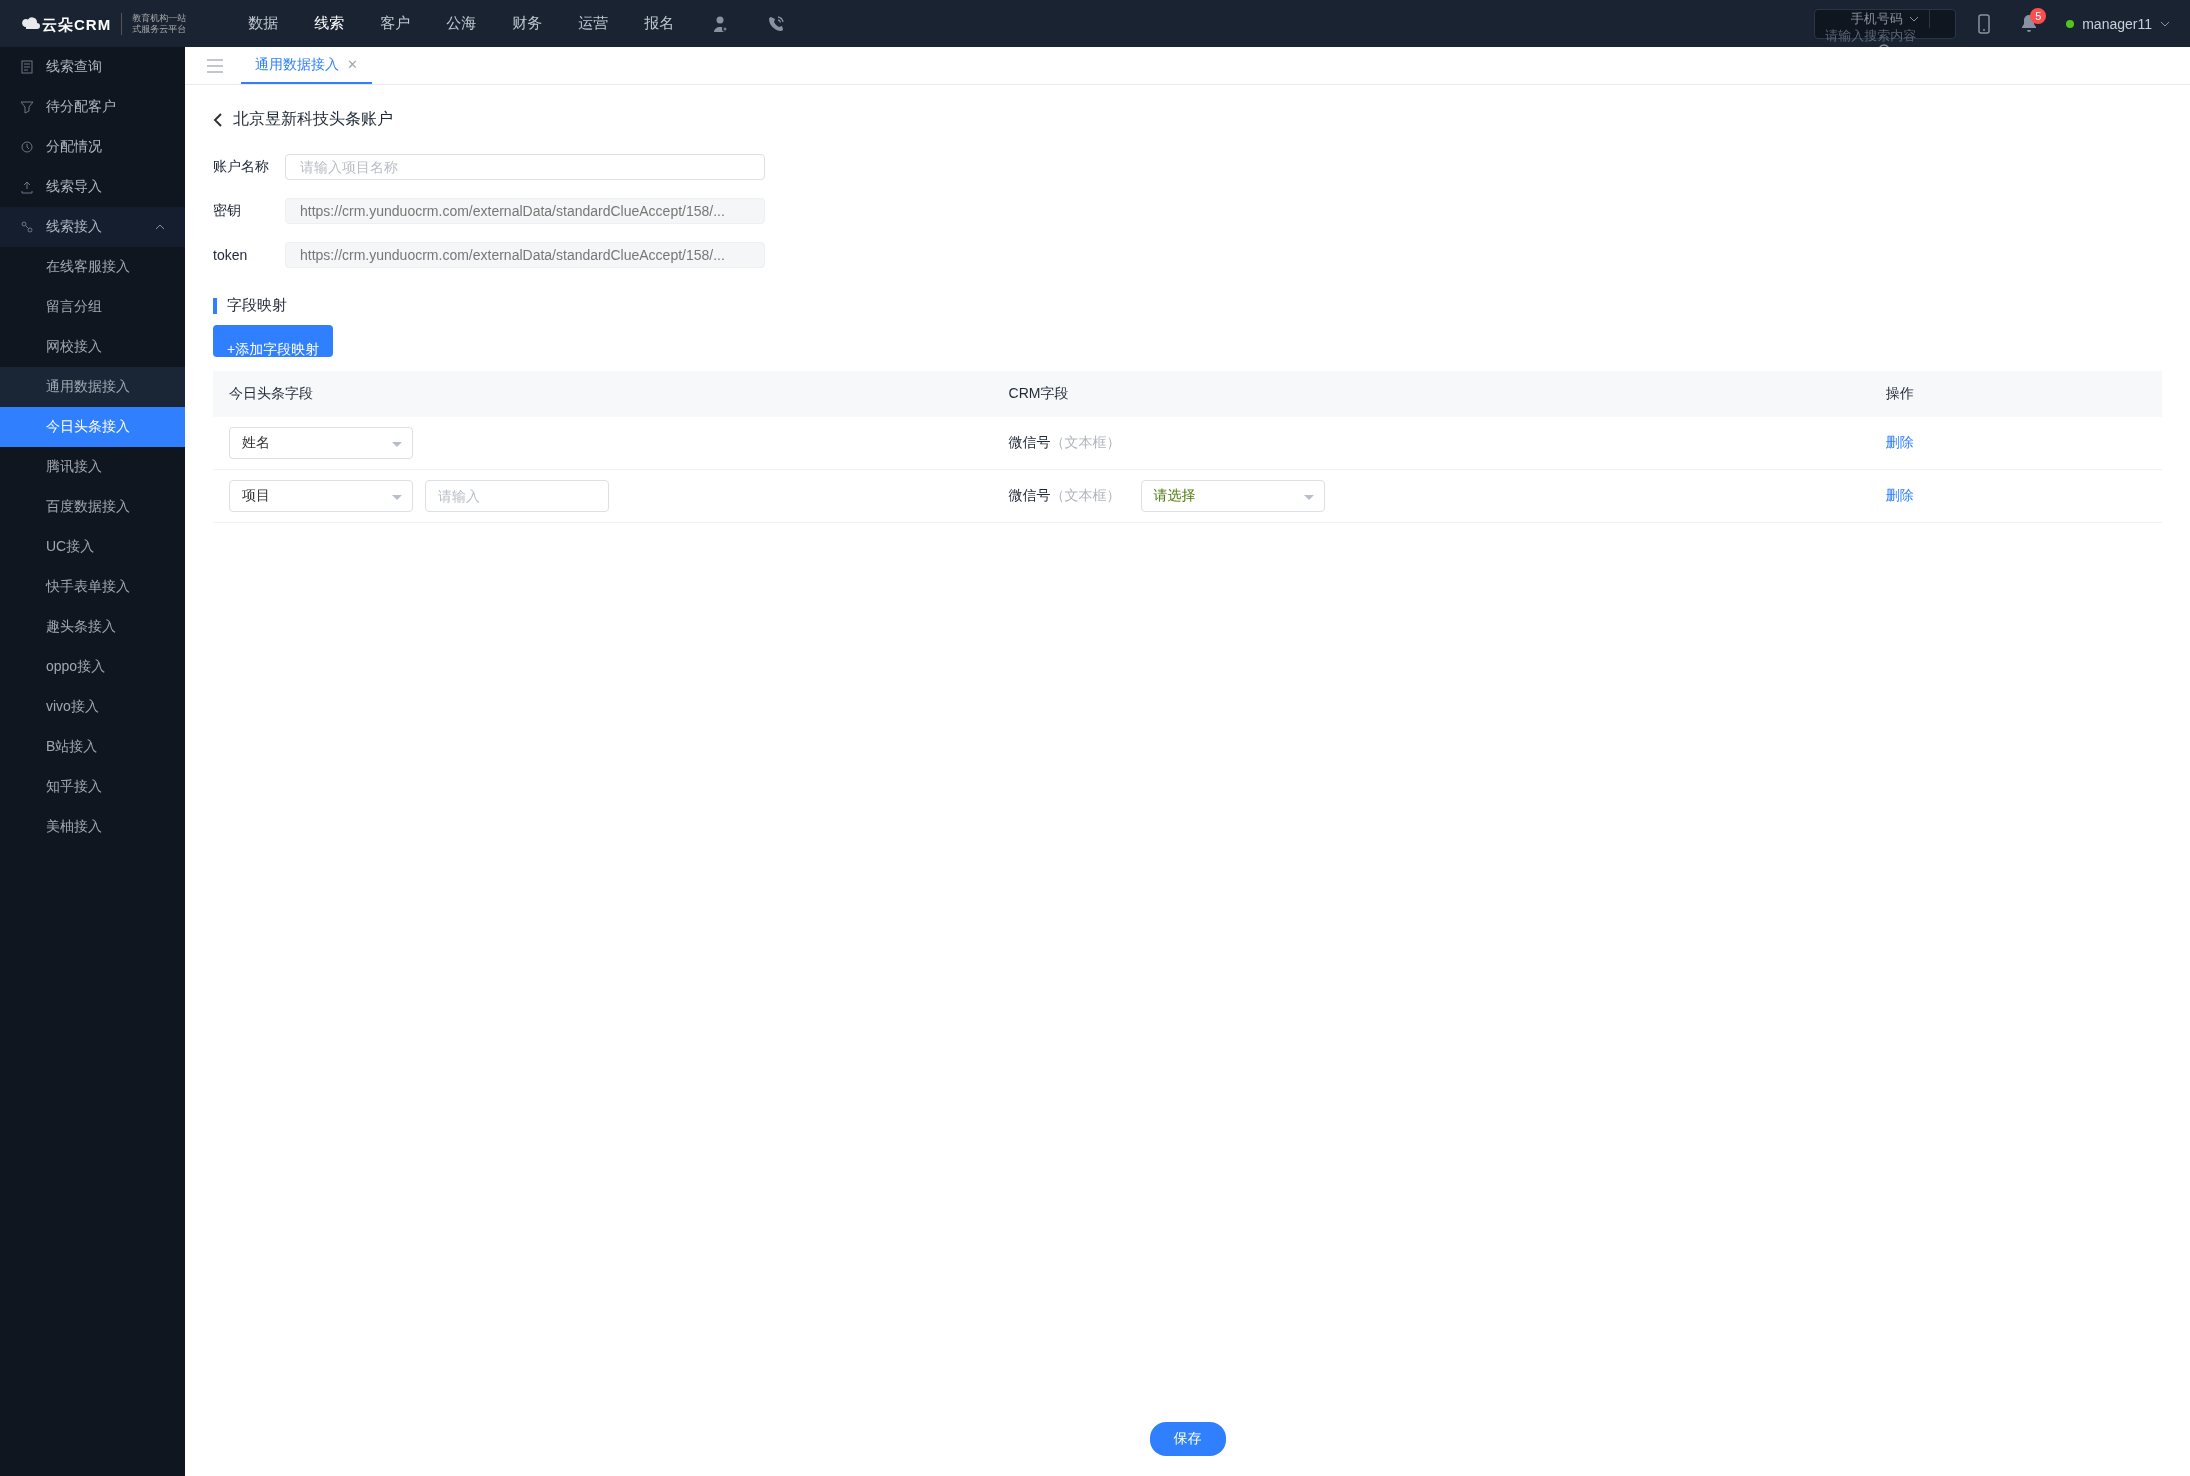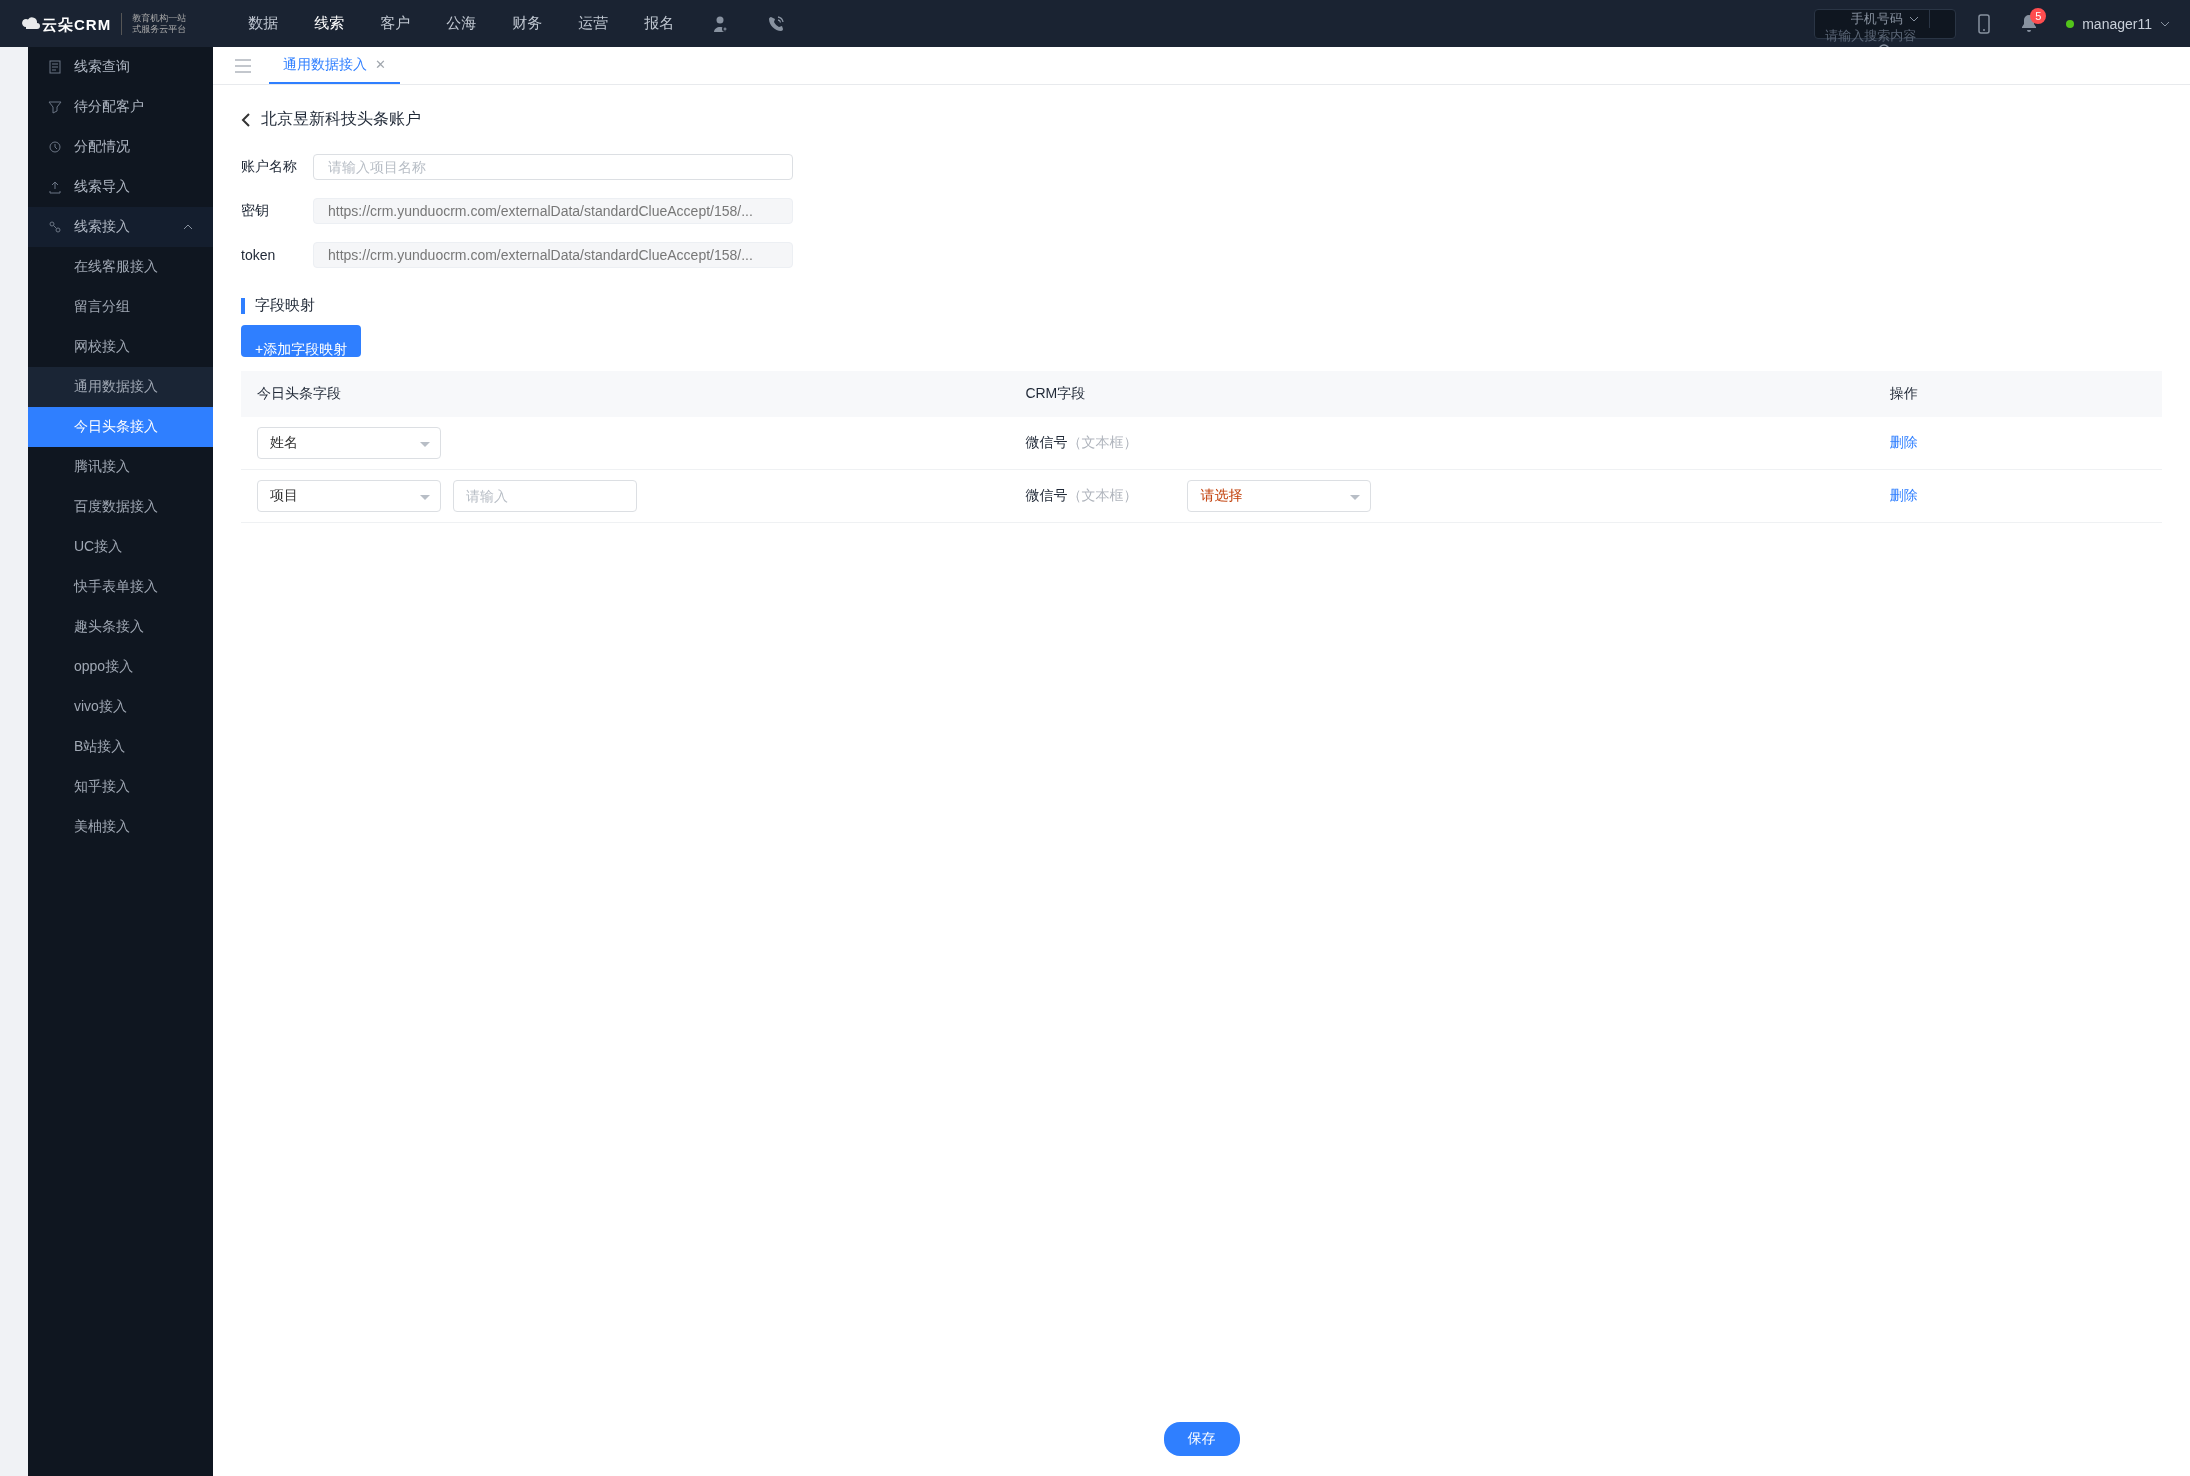--- a/index.html
+++ b/index.html
@@ -22,21 +22,21 @@
 .search-icon { padding: 0 12px; color: #8892a0; cursor: pointer; }
 .header-icons { display: flex; align-items: center; gap: 28px; }
 .notif-wrap { position: relative; }
 .notif-badge { position: absolute; top: -6px; right: -8px; background: #ff4d4f; color: #fff; border-radius: 9px; min-width: 16px; height: 16px; font-size: 11px; display: flex; align-items: center; justify-content: center; padding: 0 4px; }
 .user-wrap { display: flex; align-items: center; gap: 8px; cursor: pointer; }
 .user-dot { width: 8px; height: 8px; border-radius: 50%; background: #52c41a; }
 .user-name { color: #c8cfd9; font-size: 14px; }
 
 
 .layout { display: flex; height: calc(100vh - 47px); }
-.sidebar { width: 185px; background: #0f1620; overflow-y: auto; flex-shrink: 0; margin-left: 28px; }
+.sidebar { width: 185px; background: #0f1620; overflow-y: auto; flex-shrink: 0; }
 .side-item { height: 40px; display: flex; align-items: center; padding: 0 20px; color: #b0b8c4; cursor: pointer; font-size: 14px; gap: 12px; }
 .side-item-icon { width: 14px; display: flex; align-items: center; color: #6b7584; }
 .side-item.has-arrow { justify-content: space-between; }
 .side-item-inner { display: flex; align-items: center; gap: 12px; }
 .side-sub { padding-left: 46px; height: 40px; display: flex; align-items: center; color: #a0a8b4; font-size: 14px; cursor: pointer; }
 .side-sub.active { background: #2f7fff; color: #fff; }
 .side-sub.dimmed { background: #1a2535; }
 
 
 .main { flex: 1; display: flex; flex-direction: column; overflow: hidden; }
@@ -61,21 +61,21 @@
 .section-title { font-size: 15px; font-weight: 500; color: #1f2836; }
 .section-desc { color: #9aa0a8; font-size: 13px; margin-left: 14px; margin-bottom: 18px; }
 
 .add-btn { height: 32px; padding: 16px 14px; background: #2f7fff; color: #fff; border: none; border-radius: 4px; font-size: 14px; cursor: pointer; margin-bottom: 14px; }
 
 .table { width: 100%; border-collapse: collapse; }
 .table thead { background: #f7f8fa; }
 .table th { text-align: left; padding: 14px 16px; font-size: 14px; font-weight: 500; color: #1f2836; }
 .table td { padding: 10px 16px; border-bottom: 1px solid #eff1f3; vertical-align: middle; }
 .sel { height: 32px; width: 184px; border: 1px solid #dcdfe3; border-radius: 4px; padding: 0 24px 0 12px; font-size: 14px; color: #333; background: #fff; display: flex; align-items: center; position: relative; cursor: pointer; }
-.sel.placeholder { color: #c2410c; margin-left: 30px; }
+.sel.placeholder { color: #4d7c0f; }
 .sel::after { content: ''; border-left: 5px solid transparent; border-right: 5px solid transparent; border-top: 5px solid #b8bec6; position: absolute; right: 10px; top: 14px; }
 .textcell { color: #1f2836; font-size: 14px; }
 .textcell .gray { color: #b0b5bd; }
 .inp-sm { height: 32px; width: 184px; border: 1px solid #dcdfe3; border-radius: 4px; padding: 0 12px; font-size: 14px; outline: none; }
 .inp-sm::placeholder { color: #b8bec6; }
 .link-del { color: #2f7fff; cursor: pointer; font-size: 14px; }
 
 .bottom-bar { position: absolute; bottom: 20px; left: 0; right: 0; display: flex; justify-content: center; }
 .save-btn { height: 34px; padding: 0 24px; background: #2f7fff; color: #fff; border: none; border-radius: 16px; font-size: 14px; cursor: pointer; }
 

